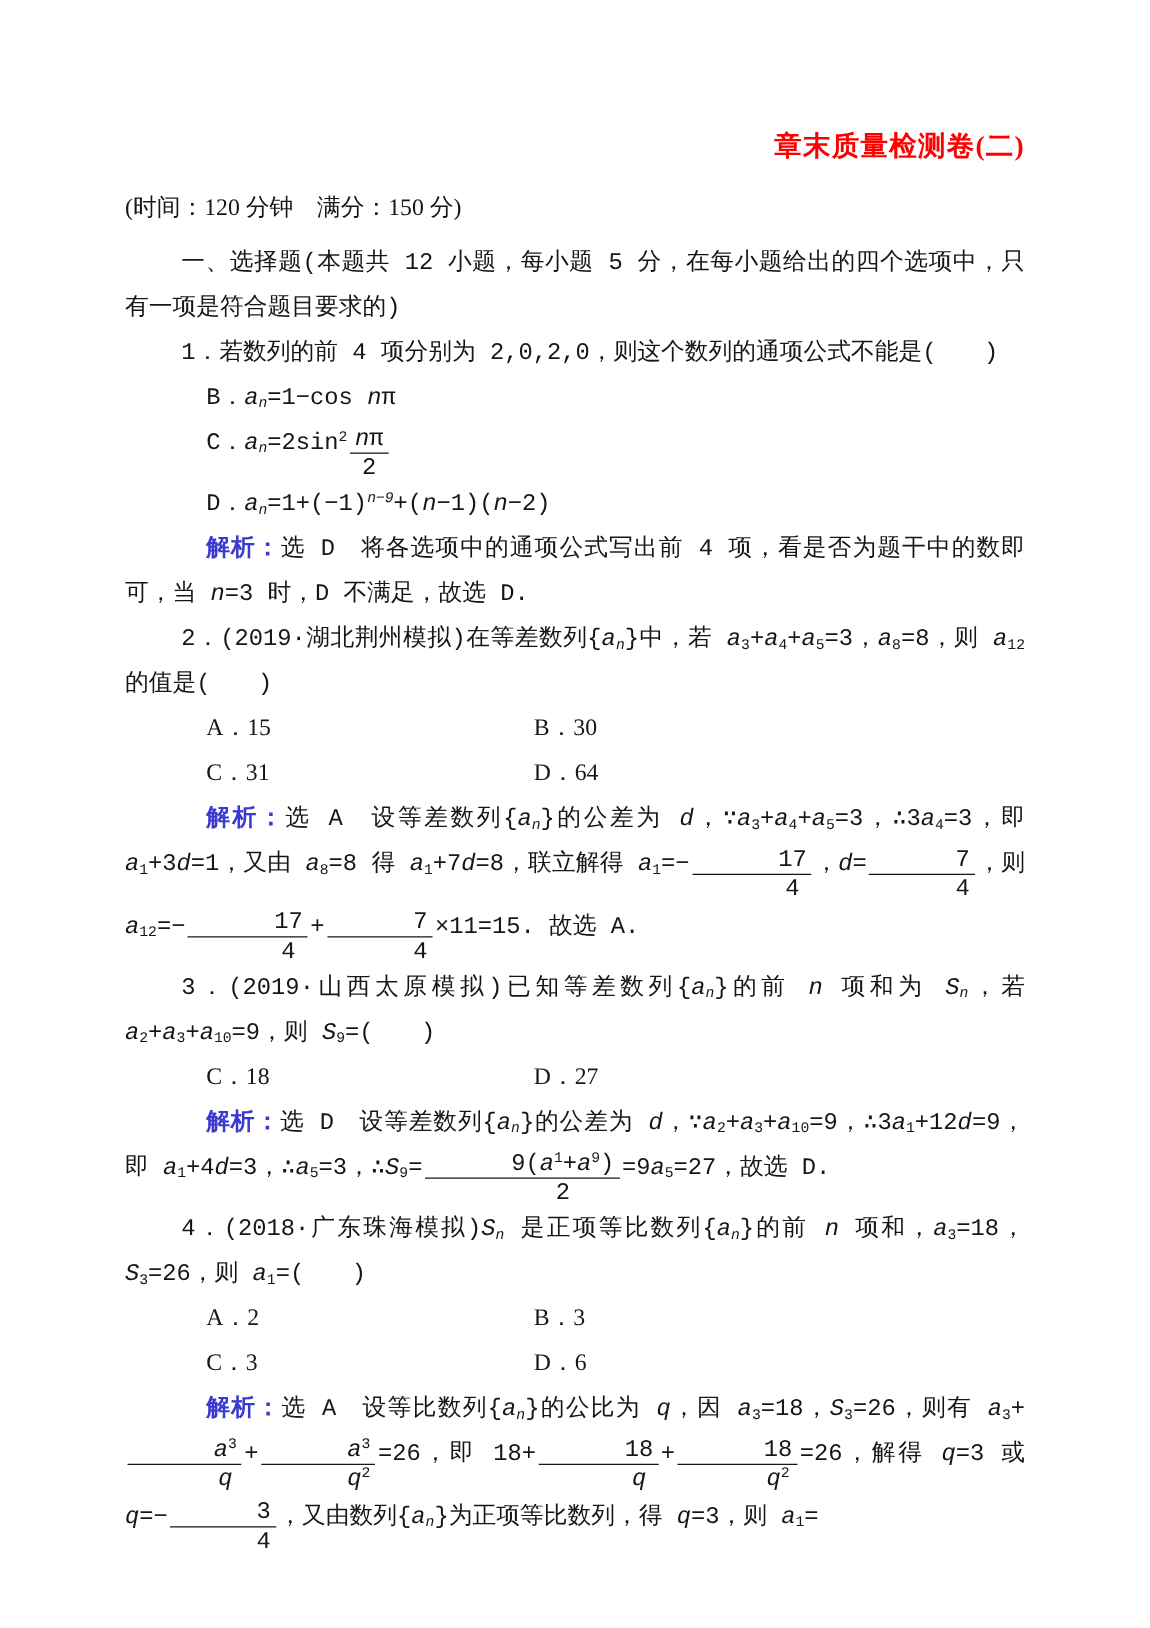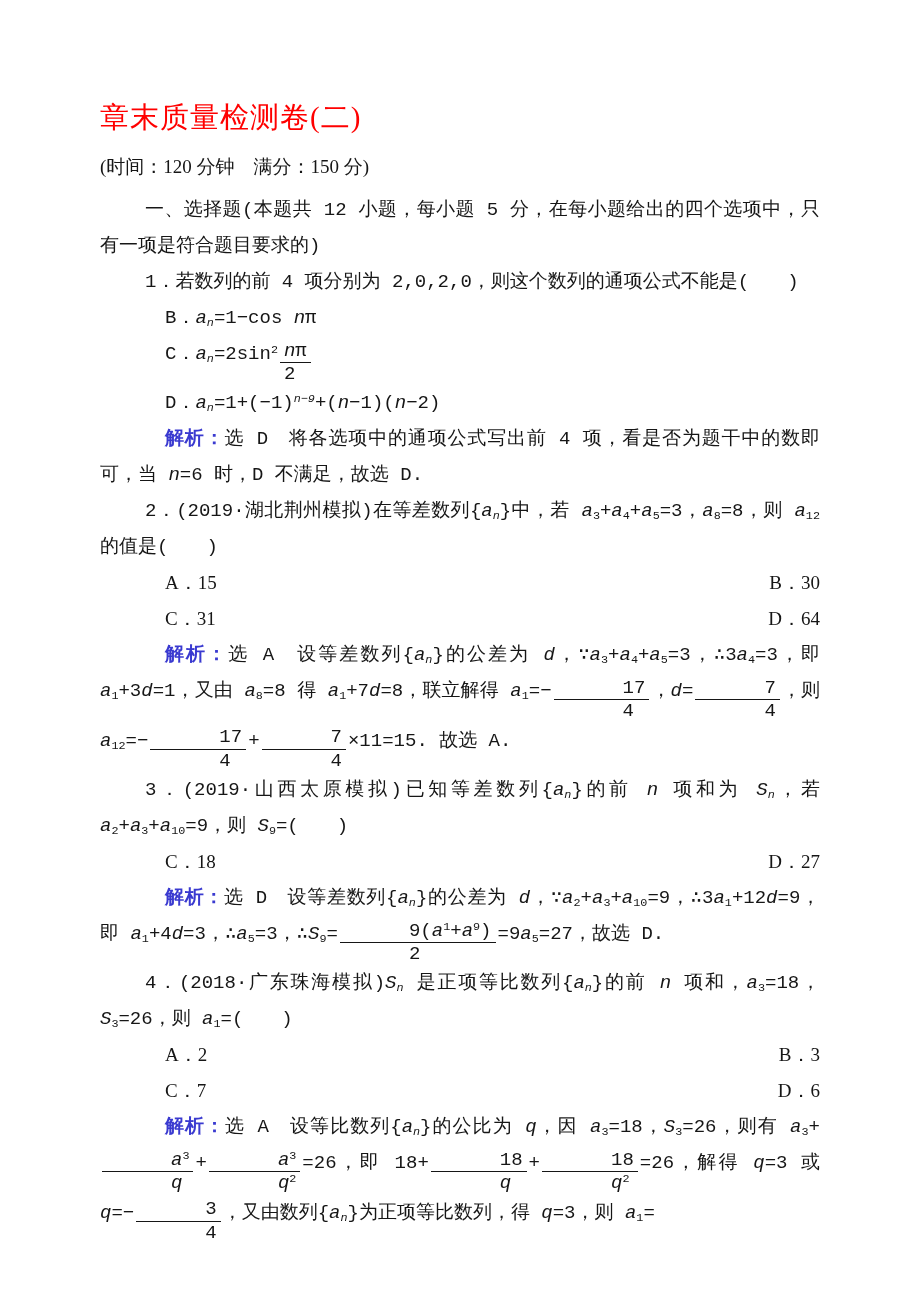--- a/index.html
+++ b/index.html
@@ -4,58 +4,58 @@
 <style>
   html,body{margin:0;padding:0;background:#ffffff;}
   body{
     width:920px;height:1302px;overflow:hidden;
     font-family:"Liberation Serif","DejaVu Serif",serif;
     color:#161616;font-size:19px;
     -webkit-font-smoothing:antialiased;
   }
   .doc{padding:100px 100px 0 100px;width:720px;}
   .title{
-    text-align:left;font-size:29px;font-weight:400;
+    text-align:right;font-size:22px;font-weight:700;
     color:var(--title-red,#ff0000);
     margin:0 0 16px 0;line-height:34px;
     letter-spacing:1px;
   }
   .subtitle{text-align:left;line-height:34px;margin:0 0 8px 0;}
   .para{line-height:36px;text-align:justify;margin:0;font-family:Liberation Mono, monospace;}
   .stem{text-indent:45px;}
   .option{padding-left:65px;text-indent:0;text-align:left;}
   .analysis{text-indent:65px;}
   .optrow{display:flex;line-height:36px;margin:0;}
   .optcell-left{width:327px;padding-left:65px;box-sizing:border-box;}
-  .optcell-right{flex:1;text-align:right;}
+  .optcell-right{flex:1;}
   .it{font-style:italic;}
   sub,sup{font-size:62%;line-height:0;}
   sub{vertical-align:-0.25em;}
   sup{vertical-align:0.55em;}
   .frac{
-    display:inline-block;text-align:left;vertical-align:-1.05em;
+    display:inline-block;text-align:center;vertical-align:-1.05em;
     line-height:1.18;margin:0 2px;
   }
   .frac .num{display:block;padding:0 4px;border-bottom:1.4px solid currentColor;}
   .frac .den{display:block;padding:0 4px;}
   .analysis-label{color:var(--analysis-blue,#3a3ad0);font-weight:700;}
 </style>
 </head>
 <body style="color: rgb(22, 22, 22); background: rgb(255, 255, 255);">
 
 <div class="doc">
   <h1 class="title">章末质量检测卷(二)</h1>
   <div class="subtitle">(时间：120 分钟　满分：150 分)</div>
   <div id="content">
       <div class="para stem"><span>一、选择题(本题共 12 小题，每小题 5 分，在每小题给出的四个选项中，只有一项是符合题目要求的)</span></div>
       <div class="para stem"><span>1．若数列的前 4 项分别为 2,0,2,0，则这个数列的通项公式不能是(　　)</span></div>
       <div class="para option"><span>B．</span><span class="it">a</span><sub class="it">n</sub><span>=1−cos </span><span class="it">n</span><span>π</span></div>
       <div class="para option"><span>C．</span><span class="it">a</span><sub class="it">n</sub><span>=2sin</span><sup>2</sup><span class="frac"><span class="num"><span class="it">n</span><span>π</span></span><span class="den"><span>2</span></span></span></div>
       <div class="para option"><span>D．</span><span class="it">a</span><sub class="it">n</sub><span>=1+(−1)</span><sup class="it">n−9</sup><span>+(</span><span class="it">n</span><span>−1)(</span><span class="it">n</span><span>−2)</span></div>
-      <div class="para analysis"><span class="analysis-label">解析：</span><span>选 D　将各选项中的通项公式写出前 4 项，看是否为题干中的数即可，当 </span><span class="it">n</span><span>=6 时，D 不满足，故选 D.</span></div>
+      <div class="para analysis"><span class="analysis-label">解析：</span><span>选 D　将各选项中的通项公式写出前 4 项，看是否为题干中的数即可，当 </span><span class="it">n</span><span>=3 时，D 不满足，故选 D.</span></div>
       <div class="para stem"><span>2．(2019·湖北荆州模拟)在等差数列{</span><span class="it">a</span><sub class="it">n</sub><span>}中，若 </span><span class="it">a</span><sub>3</sub><span>+</span><span class="it">a</span><sub>4</sub><span>+</span><span class="it">a</span><sub>5</sub><span>=3，</span><span class="it">a</span><sub>8</sub><span>=8，则 </span><span class="it">a</span><sub>12</sub><span> 的值是(　　)</span></div>
       <div class="optrow">
         <div class="optcell-left"><span>A．15</span></div>
         <div class="optcell-right"><span>B．30</span></div>
       </div>
       <div class="optrow">
         <div class="optcell-left"><span>C．31</span></div>
         <div class="optcell-right"><span>D．64</span></div>
       </div>
       <div class="para analysis"><span class="analysis-label">解析：</span><span>选 A　设等差数列{</span><span class="it">a</span><sub class="it">n</sub><span>}的公差为 </span><span class="it">d</span><span>，∵</span><span class="it">a</span><sub>3</sub><span>+</span><span class="it">a</span><sub>4</sub><span>+</span><span class="it">a</span><sub>5</sub><span>=3，∴3</span><span class="it">a</span><sub>4</sub><span>=3，即 </span><span class="it">a</span><sub>1</sub><span>+3</span><span class="it">d</span><span>=1，又由 </span><span class="it">a</span><sub>8</sub><span>=8 得 </span><span class="it">a</span><sub>1</sub><span>+7</span><span class="it">d</span><span>=8，联立解得 </span><span class="it">a</span><sub>1</sub><span>=−</span><span class="frac"><span class="num"><span>17</span></span><span class="den"><span>4</span></span></span><span>，</span><span class="it">d</span><span>=</span><span class="frac"><span class="num"><span>7</span></span><span class="den"><span>4</span></span></span><span>，则 </span><span class="it">a</span><sub>12</sub><span>=−</span><span class="frac"><span class="num"><span>17</span></span><span class="den"><span>4</span></span></span><span>+</span><span class="frac"><span class="num"><span>7</span></span><span class="den"><span>4</span></span></span><span>×11=15. 故选 A.</span></div>
@@ -64,18 +64,18 @@
         <div class="optcell-left"><span>C．18</span></div>
         <div class="optcell-right"><span>D．27</span></div>
       </div>
       <div class="para analysis"><span class="analysis-label">解析：</span><span>选 D　设等差数列{</span><span class="it">a</span><sub class="it">n</sub><span>}的公差为 </span><span class="it">d</span><span>，∵</span><span class="it">a</span><sub>2</sub><span>+</span><span class="it">a</span><sub>3</sub><span>+</span><span class="it">a</span><sub>10</sub><span>=9，∴3</span><span class="it">a</span><sub>1</sub><span>+12</span><span class="it">d</span><span>=9，即 </span><span class="it">a</span><sub>1</sub><span>+4</span><span class="it">d</span><span>=3，∴</span><span class="it">a</span><sub>5</sub><span>=3，∴</span><span class="it">S</span><sub>9</sub><span>=</span><span class="frac"><span class="num"><span>9(</span><span class="it">a</span><sup>1</sup><span>+</span><span class="it">a</span><sup>9</sup><span>)</span></span><span class="den"><span>2</span></span></span><span>=9</span><span class="it">a</span><sub>5</sub><span>=27，故选 D.</span></div>
       <div class="para stem"><span>4．(2018·广东珠海模拟)</span><span class="it">S</span><sub class="it">n</sub><span> 是正项等比数列{</span><span class="it">a</span><sub class="it">n</sub><span>}的前 </span><span class="it">n</span><span> 项和，</span><span class="it">a</span><sub>3</sub><span>=18，</span><span class="it">S</span><sub>3</sub><span>=26，则 </span><span class="it">a</span><sub>1</sub><span>=(　　)</span></div>
       <div class="optrow">
         <div class="optcell-left"><span>A．2</span></div>
         <div class="optcell-right"><span>B．3</span></div>
       </div>
       <div class="optrow">
-        <div class="optcell-left"><span>C．7</span></div>
+        <div class="optcell-left"><span>C．3</span></div>
         <div class="optcell-right"><span>D．6</span></div>
       </div>
       <div class="para analysis"><span class="analysis-label">解析：</span><span>选 A　设等比数列{</span><span class="it">a</span><sub class="it">n</sub><span>}的公比为 </span><span class="it">q</span><span>，因 </span><span class="it">a</span><sub>3</sub><span>=18，</span><span class="it">S</span><sub>3</sub><span>=26，则有 </span><span class="it">a</span><sub>3</sub><span>+</span><span class="frac"><span class="num"><span class="it">a</span><sup>3</sup></span><span class="den"><span class="it">q</span></span></span><span>+</span><span class="frac"><span class="num"><span class="it">a</span><sup>3</sup></span><span class="den"><span class="it">q</span><sup>2</sup></span></span><span>=26，即 18+</span><span class="frac"><span class="num"><span>18</span></span><span class="den"><span class="it">q</span></span></span><span>+</span><span class="frac"><span class="num"><span>18</span></span><span class="den"><span class="it">q</span><sup>2</sup></span></span><span>=26，解得 </span><span class="it">q</span><span>=3 或 </span><span class="it">q</span><span>=−</span><span class="frac"><span class="num"><span>3</span></span><span class="den"><span>4</span></span></span><span>，又由数列{</span><span class="it">a</span><sub class="it">n</sub><span>}为正项等比数列，得 </span><span class="it">q</span><span>=3，则 </span><span class="it">a</span><sub>1</sub><span>=</span></div>
     </div>
 </div>
 
 </body></html>

